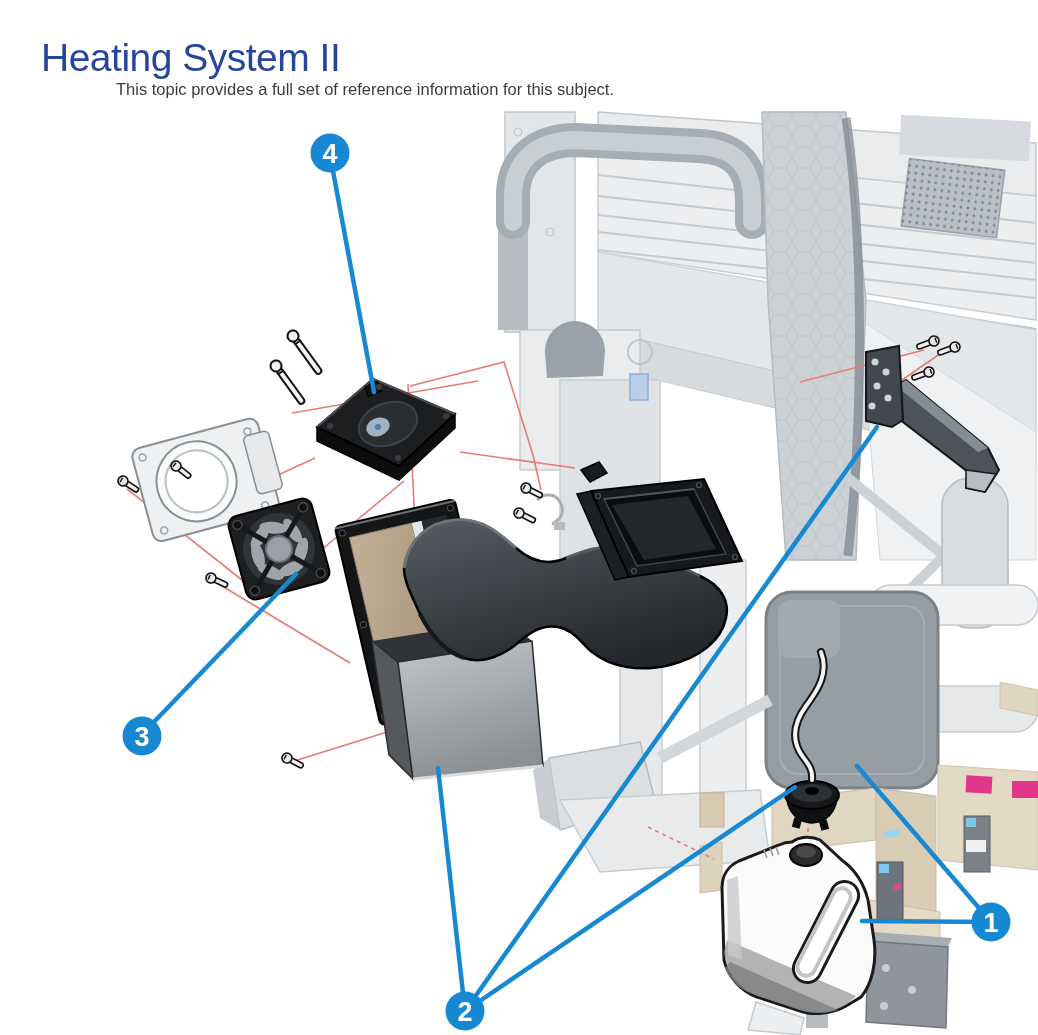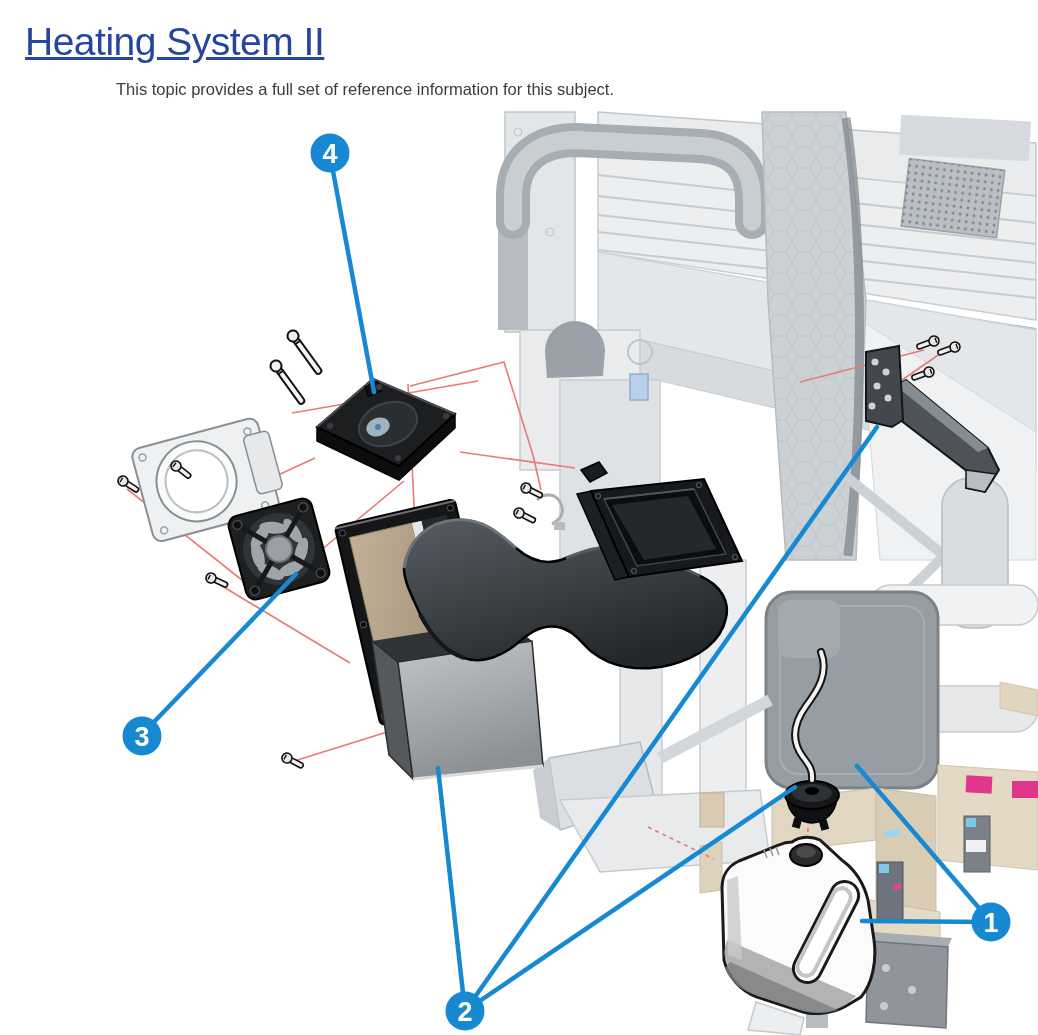--- a/index.html
+++ b/index.html
@@ -8,24 +8,23 @@
     --guide-red:#e87a78;
     --text-gray:#3b3b3b;
   }
   *{box-sizing:border-box}
   html,body{margin:0;padding:0}
   body{
     width:1038px;height:1035px;position:relative;overflow:hidden;
     background:#ffffff;font-family:"Liberation Sans",sans-serif;
   }
   .title{
-    position:absolute;left:25px;top:20px;margin:0;
+    position:absolute;left:25px;top:20px;margin:16px;
     font-size:39px;font-weight:500;letter-spacing:-0.5px;
     color:var(--title-blue);
-    text-decoration:underline;
   }
   .subtitle{
     position:absolute;left:116px;top:80px;margin:0;
     font-size:16.5px;color:var(--text-gray);
   }
   svg.figure{position:absolute;left:0;top:0}
   .ghost-fill{fill:#e9ebed;stroke:#c2c7cb;stroke-width:1.5}
   .guide{stroke:var(--guide-red);stroke-width:1.6;fill:none}
   .guide-dash{stroke:var(--guide-red);stroke-width:1.6;fill:none;stroke-dasharray:4 4}
   .leader{stroke:var(--callout-blue);stroke-width:4.5;stroke-linecap:round;fill:none}

